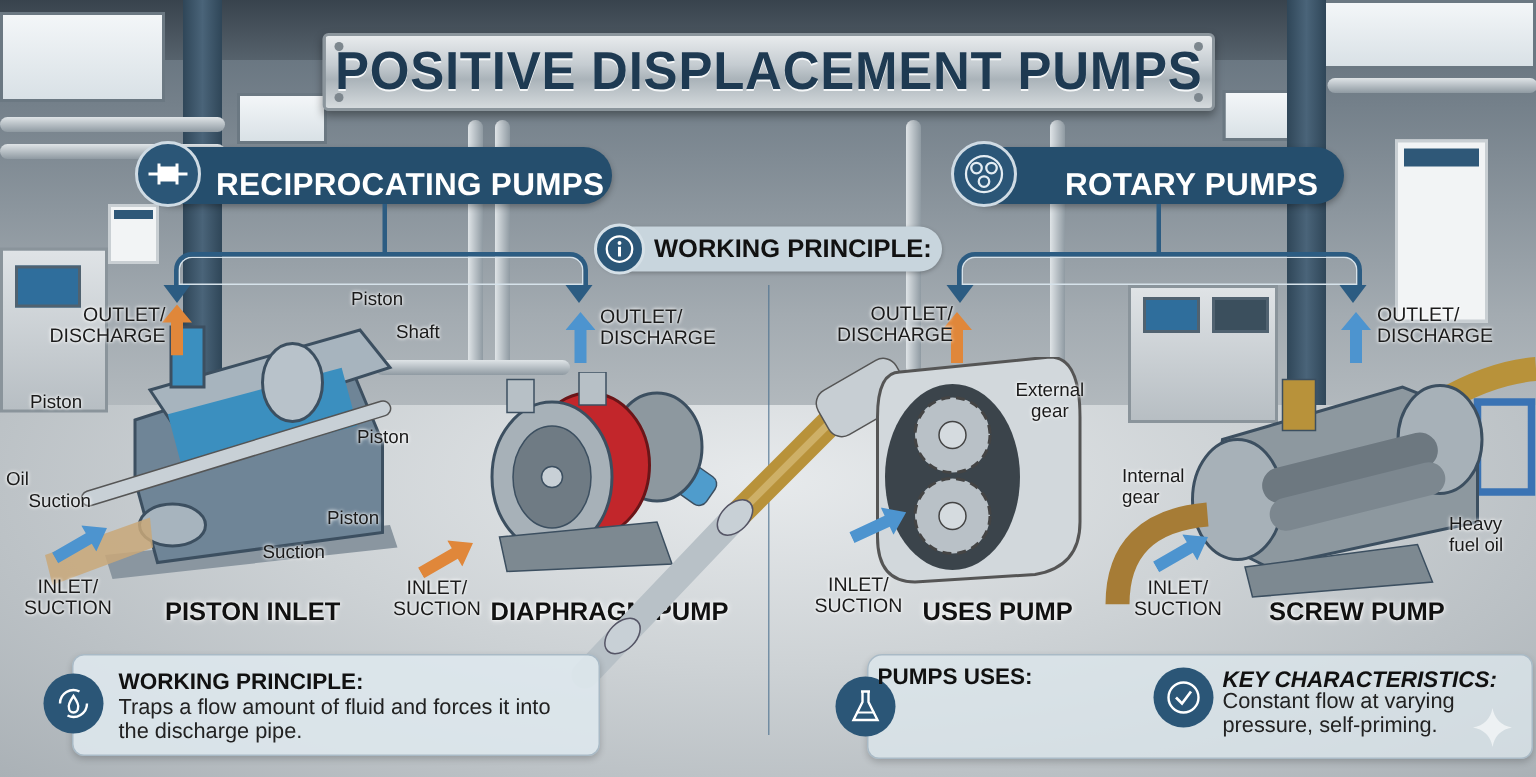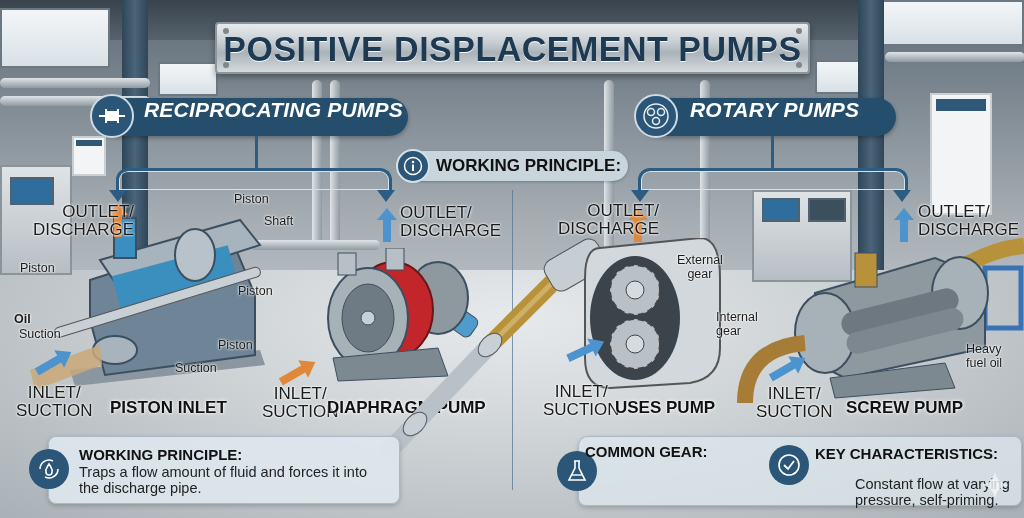--- a/index.html
+++ b/index.html
@@ -34,42 +34,42 @@
     border: 2px solid #8b959c; border-radius: 4px;
     box-shadow: 0 3px 6px rgba(0,0,0,.35);
     display: flex; align-items: center; justify-content: center;
   }
   .title-plate .rivet { position: absolute; width: 6px; height: 6px; border-radius: 50%; background: #7d878e; }
   .title-text { font-weight: 700; font-size: 34px; color: #1e3a52; letter-spacing: .5px;
     text-shadow: 0 1px 0 #f5f7f8; transform: scaleY(1.05); }
 
   
   .sec-header { position: absolute; height: 38px; background: #254e6d; border-radius: 19px;
-    display: flex; align-items: flex-start; box-shadow: 0 2px 4px rgba(0,0,0,.3); font-style: italic; }
+    display: flex; align-items: flex-end; box-shadow: 0 2px 4px rgba(0,0,0,.3); }
   .sec-header .badge { position: absolute; left: -6px; top: -4px; width: 44px; height: 44px; border-radius: 50%;
     background: #2b5677; border: 2px solid #cfdbe4; display: flex; align-items: center; justify-content: center; }
   .sec-header .label { color: #ffffff; font-weight: 700; font-size: 21px; letter-spacing: .2px; }
 
   
   .bracket { position: absolute; border: 3px solid #2c5c82; border-bottom: none; border-radius: 12px 12px 0 0;
     box-shadow: 0 0 0 1px #d6e2ea inset; }
   .stem { position: absolute; width: 3px; background: #2c5c82; }
   .arrowhead { position: absolute; width: 0; height: 0; border-left: 9px solid transparent; border-right: 9px solid transparent; border-top: 12px solid #2c5c82; }
 
   
   .wp-pill { position: absolute; left: 398px; top: 151px; width: 230px; height: 30px; background: #c8d5dd;
     border-radius: 15px; display: flex; align-items: center; box-shadow: 0 1px 3px rgba(0,0,0,.25); }
   .wp-pill .ibadge { position: absolute; left: -2px; top: -2px; width: 34px; height: 34px; border-radius: 50%;
     background: #2b5677; border: 2px solid #d5e0e7; display: flex; align-items: center; justify-content: center; }
   .wp-pill .label { margin-left: 38px; font-weight: 700; font-size: 17px; color: #111; }
 
   
   .pump { position: absolute; }
   .callout { position: absolute; font-size: 12.5px; color: #1a1a1a; text-shadow: 0 0 3px #fff, 0 0 2px #fff; line-height: 1.1; white-space: nowrap; }
-  .io-label { position: absolute; font-size: 17px; color: #1b1b1b; line-height: 1.05; text-shadow: 0 0 3px #fff,0 0 2px #fff; white-space: pre; text-align: right; }
+  .io-label { position: absolute; font-size: 13px; color: #1b1b1b; line-height: 1.05; text-shadow: 0 0 3px #fff,0 0 2px #fff; white-space: pre; text-align: right; }
   .pump-name { position: absolute; font-weight: 700; font-size: 17px; color: #111; text-shadow: 0 0 4px #fff, 0 0 2px #fff; white-space: nowrap; }
   .flow-arrow { position: absolute; }
 
   
   .info-card { position: absolute; background: rgba(222,232,238,.88); border: 1px solid #a9bac6; border-radius: 8px;
     box-shadow: 0 2px 5px rgba(0,0,0,.2); }
   .round-icon { position: absolute; width: 40px; height: 40px; border-radius: 50%; background: #2b5677;
     display: flex; align-items: center; justify-content: center; }
   .card-title { position: absolute; font-weight: 700; font-size: 15px; color: #111; white-space: nowrap; }
   .card-body { position: absolute; font-size: 14.5px; color: #222; line-height: 1.08; white-space: pre; }
@@ -139,21 +139,21 @@
   <div class="badge">
     <svg width="28" height="28" viewBox="0 0 28 28">
         <g stroke="#e4edf3" stroke-width="1.5" fill="none">
           <circle cx="14" cy="14" r="12"></circle>
           <circle cx="9" cy="10" r="3.5"></circle>
           <circle cx="19" cy="10" r="3.5"></circle>
           <circle cx="14" cy="19" r="3.5"></circle>
         </g>
       </svg>
   </div>
-  <span class="label" style="margin-left:50px;">ROTARY PUMPS</span>
+  <span class="label" style="margin-left:70px;">ROTARY PUMPS</span>
 </div>
 
 <div class="stem" style="left:255px;top:136px;height:34px;"></div>
 <div class="bracket" style="left:116px;top:168px;width:276px;height:22px;"></div>
 <div class="arrowhead" style="left:109px;top:190px;"></div>
 <div class="arrowhead" style="left:377px;top:190px;"></div>
 
 <div class="stem" style="left:771px;top:136px;height:34px;"></div>
 <div class="bracket" style="left:638px;top:168px;width:270px;height:22px;"></div>
 <div class="arrowhead" style="left:631px;top:190px;"></div>
@@ -189,21 +189,21 @@
 DISCHARGE</div>
   <svg class="flow-arrow" style="left:34px;top:352px;transform:rotate(-30deg);" width="40" height="20" viewBox="0 0 40 20">
       <polygon points="0,6 26,6 26,0 40,10 26,20 26,14 0,14" fill="#4d94cf"></polygon>
     </svg>
   <div class="io-label" style="left:16px;top:384px;text-align:center;">INLET/
 SUCTION</div>
   <div class="callout" style="left:234px;top:193px;">Piston</div>
   <div class="callout" style="left:264px;top:215px;">Shaft</div>
   <div class="callout" style="left:20px;top:262px;">Piston</div>
   <div class="callout" style="left:238px;top:285px;">Piston</div>
-  <div class="callout" style="left:14px;top:313px;font-weight:bold;">Oil</div>
+  <div class="callout" style="left:4px;top:313px;">Oil</div>
   <div class="callout" style="left:19px;top:328px;">Suction</div>
   <div class="callout" style="left:218px;top:339px;">Piston</div>
   <div class="callout" style="left:175px;top:362px;">Suction</div>
   <div class="pump-name" style="left:110px;top:398px;">PISTON INLET</div>
 </div>
 
 <div class="pump">
   <svg style="position:absolute;left:318px;top:248px;" width="170" height="135" viewBox="0 0 170 135">
     <rect x="120" y="60" width="40" height="22" rx="6" fill="#4f9ccc" stroke="#3c4f60" transform="rotate(35 140 70)"></rect>
     <ellipse cx="120" cy="50" rx="30" ry="36" fill="#8d989f" stroke="#3c4f60" stroke-width="2"></ellipse>
@@ -251,21 +251,21 @@
     </svg>
   <div class="io-label" style="left:558px;top:202px;">OUTLET/
 DISCHARGE</div>
   <svg class="flow-arrow" style="left:566px;top:340px;transform:rotate(-25deg);" width="40" height="20" viewBox="0 0 40 20">
       <polygon points="0,6 26,6 26,0 40,10 26,20 26,14 0,14" fill="#4d94cf"></polygon>
     </svg>
   <div class="io-label" style="left:543px;top:383px;text-align:center;">INLET/
 SUCTION</div>
   <div class="callout" style="left:677px;top:254px;white-space:pre;text-align:center;">External
 gear</div>
-  <div class="callout" style="left:716px;top:311px;white-space:pre;">Internal
+  <div class="callout" style="left:748px;top:311px;white-space:pre;">Internal
 gear</div>
   <div class="pump-name" style="left:615px;top:398px;">USES PUMP</div>
 </div>
 
 <div class="pump">
   <svg style="position:absolute;left:735px;top:238px;" width="289" height="165" viewBox="0 0 289 165">
     <path d="M225 30 Q260 10 289 8" stroke="#b8923a" stroke-width="16" fill="none"></path>
     <rect x="250" y="30" width="36" height="60" fill="none" stroke="#3a73b4" stroke-width="5"></rect>
     <polygon points="80,55 200,20 250,40 250,110 110,140 70,120" fill="#8d989f" stroke="#3c4f60" stroke-width="2"></polygon>
     <ellipse cx="225" cy="55" rx="28" ry="36" fill="#a7b1b8" stroke="#3c4f60" stroke-width="2"></ellipse>
@@ -306,28 +306,28 @@
 the discharge pipe.</div>
 </div>
 
 <div class="info-card" style="left:578px;top:436px;width:444px;height:70px;background:rgba(222,232,238,.75);border-radius:10px 8px 8px 8px;">
   <div class="round-icon" style="left:-22px;top:14px;">
     <svg width="22" height="24" viewBox="0 0 22 24">
         <path d="M8 2 L14 2 M9 2 L9 9 L3 21 L19 21 L13 9 L13 2" stroke="#fff" stroke-width="1.6" fill="none"></path>
         <line x1="5" y1="16" x2="17" y2="16" stroke="#fff" stroke-width="1.4"></line>
       </svg>
   </div>
-  <div class="card-title" style="left:6px;top:6px;">COMMON GEAR:</div>
+  <div class="card-title" style="left:6px;top:6px;">PUMPS USES:</div>
 
   <div class="round-icon" style="left:190px;top:8px;">
     <svg width="26" height="26" viewBox="0 0 26 26">
         <circle cx="13" cy="13" r="10" stroke="#fff" stroke-width="1.6" fill="none"></circle>
         <path d="M8 13 L12 17 L18 9" stroke="#fff" stroke-width="1.8" fill="none"></path>
       </svg>
   </div>
-  <div class="card-title" style="left:236px;top:8px;">KEY CHARACTERISTICS:</div>
-  <div class="card-body" style="left:236px;top:40px;margin-left:40px;">Constant flow at varying
+  <div class="card-title" style="left:236px;top:8px;font-style:italic;">KEY CHARACTERISTICS:</div>
+  <div class="card-body" style="left:236px;top:24px;">Constant flow at varying
 pressure, self-priming.</div>
 </div>
 
 <svg class="sparkle" style="position:absolute;right:16px;bottom:20px;" viewBox="0 0 26 26">
     <path d="M13 0 Q15 11 26 13 Q15 15 13 26 Q11 15 0 13 Q11 11 13 0 Z" fill="#f4f6f7" opacity=".8"></path>
   </svg>
 
 </body></html>

